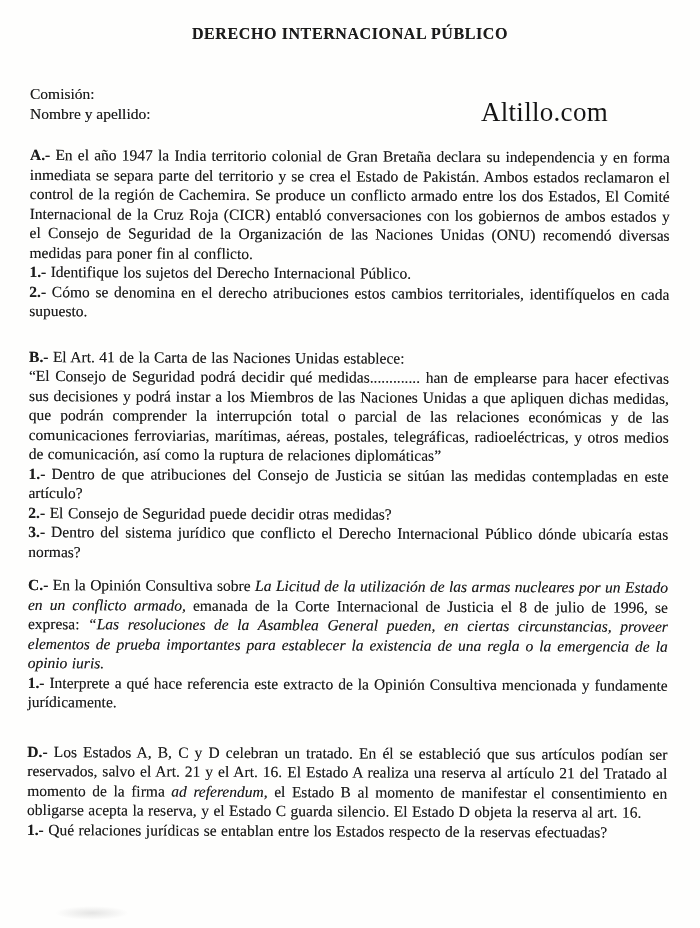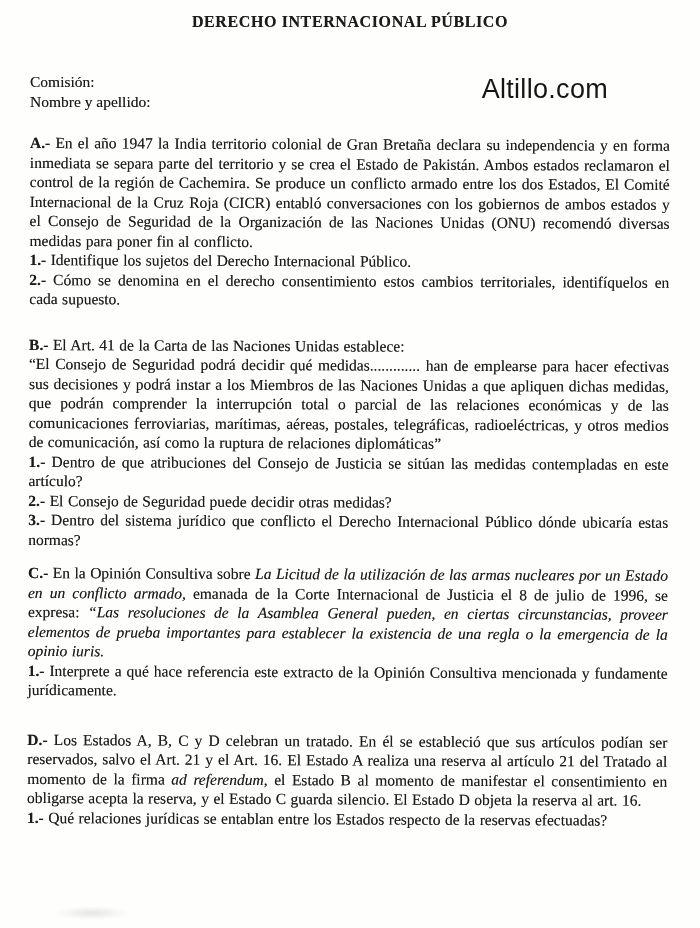--- a/index.html
+++ b/index.html
@@ -10,43 +10,43 @@
   .page {
     position: relative;
     width: 700px;
     height: 928px;
     margin: 0 auto;
     background: #fefefd;
     overflow: hidden;
     font-family: "Liberation Serif", serif;
     color: #1c1c1c;
     box-sizing: border-box;
-    padding: 12px 30px 0 30px;
+    padding: 24px 30px 0 30px;
     text-shadow: 0 0 0.6px rgba(40,40,40,0.65);
   }
   .doc-title {
     text-align: center;
     font-size: 16px;
     font-weight: bold;
     letter-spacing: 0.6px;
     margin: 0;
     line-height: 20px;
   }
   .doc-header {
     position: relative;
     margin-top: 40px;
     font-size: 15.5px;
     line-height: 19.5px;
   }
   .field-label { display: block; }
   .watermark {
     position: absolute;
-    top: 8px;
+    top: 19px;
     right: 62px;
-    font-family: Liberation Sans, sans-serif;
+    font-family: Liberation Serif, serif;
     font-size: 27px;
     color: #151515;
     text-shadow: none;
     letter-spacing: 0.3px;
   }
   .doc-body {
     margin-top: 22px;
     transform: rotate(0.25deg);
     transform-origin: left top;
   }
@@ -83,21 +83,21 @@
   <div class="doc-header">
     <span class="field-label">Comisión:</span>
     <span class="field-label">Nombre y apellido:</span>
     <span class="watermark">Altillo.com</span>
   </div>
 
   <div class="doc-body">
       <section class="doc-section s-a">
         <p class="doc-par"><span class="b">A.-</span><span> En el año 1947 la India territorio colonial de Gran Bretaña declara su independencia y en forma inmediata se separa parte del territorio y se crea el Estado de Pakistán. Ambos estados reclamaron el control de la región de Cachemira. Se produce un conflicto armado entre los dos Estados, El Comité Internacional de la Cruz Roja (CICR) entabló conversaciones con los gobiernos de ambos estados y el Consejo de Seguridad de la Organización de las Naciones Unidas (ONU) recomendó diversas medidas para poner fin al conflicto.</span></p>
         <p class="doc-par"><span class="b">1.-</span><span> Identifique los sujetos del Derecho Internacional Público.</span></p>
-        <p class="doc-par"><span class="b">2.-</span><span> Cómo se denomina en el derecho consentimiento estos cambios territoriales, identifíquelos en cada supuesto.</span></p>
+        <p class="doc-par"><span class="b">2.-</span><span> Cómo se denomina en el derecho atribuciones estos cambios territoriales, identifíquelos en cada supuesto.</span></p>
       </section>
       <section class="doc-section s-b">
         <p class="doc-par"><span class="b">B.-</span><span> El Art. 41 de la Carta de las Naciones Unidas establece:</span></p>
         <p class="doc-par"><span>“El Consejo de Seguridad podrá decidir qué medidas............. han de emplearse para hacer efectivas sus decisiones y podrá instar a los Miembros de las Naciones Unidas a que apliquen dichas medidas, que podrán comprender la interrupción total o parcial de las relaciones económicas y de las comunicaciones ferroviarias, marítimas, aéreas, postales, telegráficas, radioeléctricas, y otros medios de comunicación, así como la ruptura de relaciones diplomáticas”</span></p>
         <p class="doc-par"><span class="b">1.-</span><span> Dentro de que atribuciones del Consejo de Justicia se sitúan las medidas contempladas en este artículo?</span></p>
         <p class="doc-par"><span class="b">2.-</span><span> El Consejo de Seguridad puede decidir otras medidas?</span></p>
         <p class="doc-par"><span class="b">3.-</span><span> Dentro del sistema jurídico que conflicto el Derecho Internacional Público dónde ubicaría estas normas?</span></p>
       </section>
       <section class="doc-section s-c">
         <p class="doc-par"><span class="b">C.-</span><span> En la Opinión Consultiva sobre </span><span class="i">La Licitud de la utilización de las armas nucleares por un Estado en un conflicto armado,</span><span> emanada de la Corte Internacional de Justicia el 8 de julio de 1996, se expresa: </span><span class="i">“Las resoluciones de la Asamblea General pueden, en ciertas circunstancias, proveer elementos de prueba importantes para establecer la existencia de una regla o la emergencia de la opinio iuris.</span></p>

